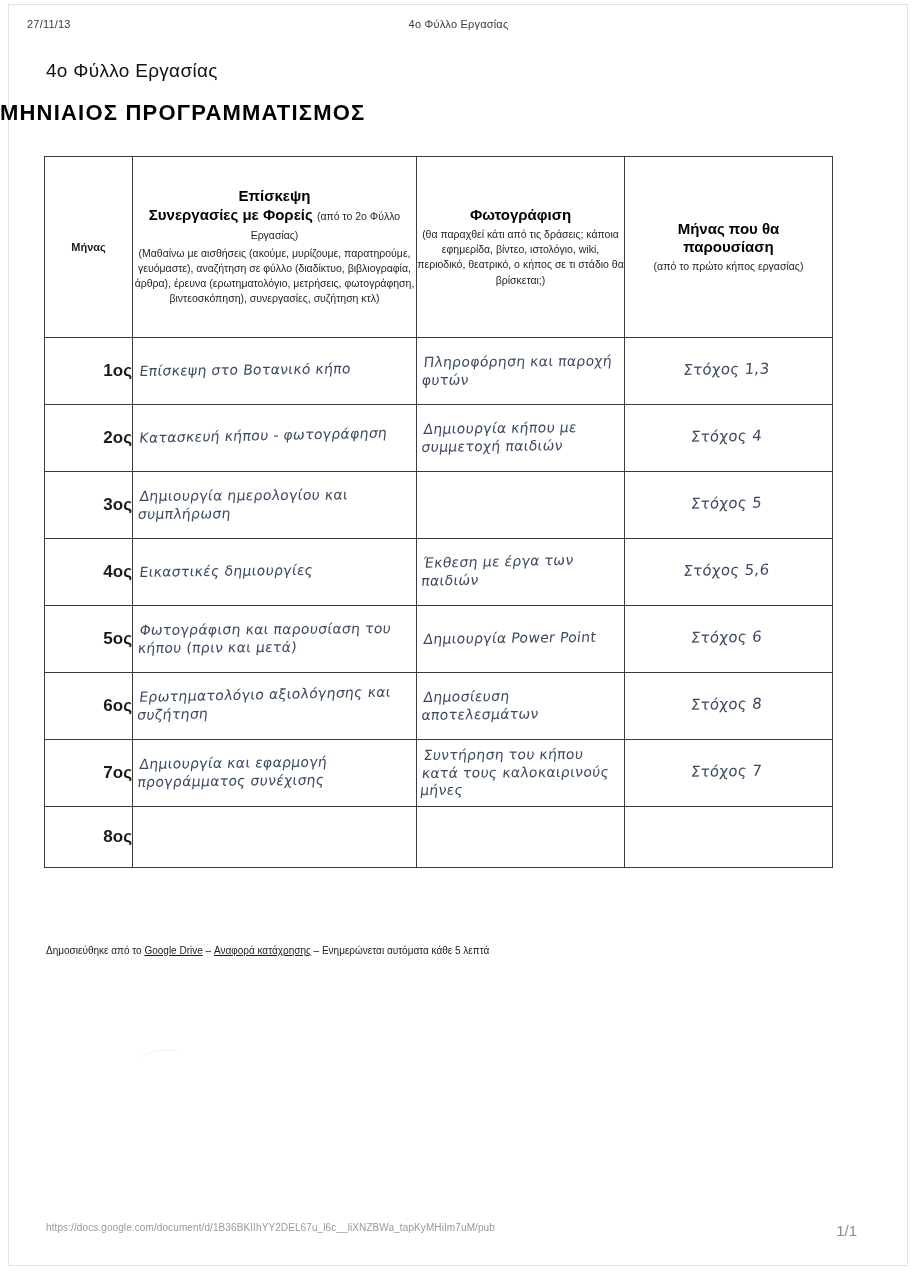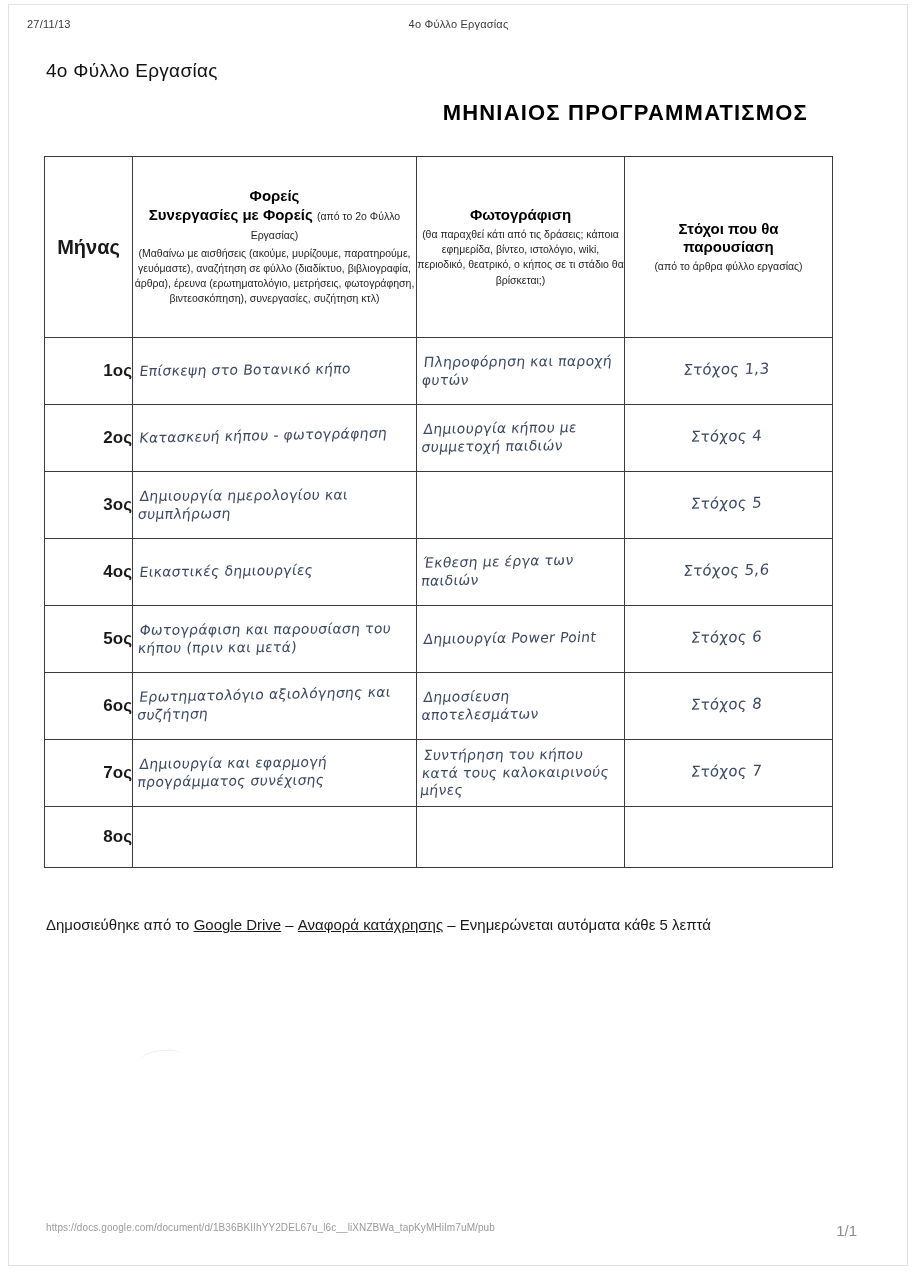--- a/index.html
+++ b/index.html
@@ -50,21 +50,21 @@
     top: 60px;
     font-size: 19px;
     color: #111;
     letter-spacing: .3px;
   }
   .main-title {
     position: absolute;
     left: 0;
     top: 100px;
     width: 808px;
-    text-align: right;
+    text-align: left;
     font-size: 22px;
     font-weight: bold;
     letter-spacing: 1.2px;
     color: #000;
   }
   table.sheet {
     position: absolute;
     left: 44px;
     top: 156px;
     width: 788px;
@@ -94,21 +94,21 @@
     line-height: 1.25;
   }
   .th-sub {
     font-size: 10.5px;
     font-weight: normal;
     color: #1f1f1f;
     line-height: 1.45;
     margin-top: 2px;
   }
   .month-head {
-    font-size: 20px;
+    font-size: 11px;
     font-weight: bold;
     text-align: center;
     vertical-align: bottom;
     padding-bottom: 36px;
   }
   .month-cell {
     font-size: 17px;
     font-weight: bold;
     text-align: right;
     height: 66px;
@@ -131,23 +131,23 @@
     font-size: 15px;
     text-align: center;
     padding-left: 4px;
     transform: skewX(-6deg) rotate(-1deg);
   }
   .empty-row td { height: 60px; margin-left: 24px; }
 
   .footer-note {
     position: absolute;
     left: 46px;
-    top: 914px;
+    top: 943px;
     width: 800px;
-    font-size: 15px;
+    font-size: 10px;
     color: #1a1a1a;
     line-height: 1.5;
   }
   .footer-note a {
     color: #1a1a1a;
     text-decoration: underline;
   }
   .url-strip {
     position: absolute;
     left: 46px;
@@ -192,35 +192,35 @@
     <colgroup>
       <col class="c-month">
       <col class="c-act">
       <col class="c-res">
       <col class="c-goal">
     </colgroup>
     <thead>
       <tr>
         <th class="th-cell month-head">Μήνας</th>
         <th class="th-cell">
-          <div class="th-main">Φορείς</div>
+          <div class="th-main">Επίσκεψη</div>
           <div class="th-main">
             <span>Συνεργασίες με Φορείς</span>
             <span class="th-sub inline-note">(από το 2ο Φύλλο Εργασίας)</span>
           </div>
           <div class="th-sub">(Μαθαίνω με αισθήσεις (ακούμε, μυρίζουμε, παρατηρούμε, γευόμαστε), αναζήτηση σε φύλλο (διαδίκτυο, βιβλιογραφία, άρθρα), έρευνα (ερωτηματολόγιο, μετρήσεις, φωτογράφηση, βιντεοσκόπηση), συνεργασίες, συζήτηση κτλ)</div>
         </th>
         <th class="th-cell">
           <div class="th-main">Φωτογράφιση</div>
           <div class="th-sub">(θα παραχθεί κάτι από τις δράσεις; κάποια εφημερίδα, βίντεο, ιστολόγιο, wiki, περιοδικό, θεατρικό, ο κήπος σε τι στάδιο θα βρίσκεται;)</div>
         </th>
         <th class="th-cell">
-          <div class="th-main">Στόχοι που θα</div>
+          <div class="th-main">Μήνας που θα</div>
           <div class="th-main">παρουσίαση</div>
-          <div class="th-sub">(από το άρθρα φύλλο εργασίας)</div>
+          <div class="th-sub">(από το πρώτο κήπος εργασίας)</div>
         </th>
       </tr>
     </thead>
     <tbody>
       <tr>
         <td class="month-cell">1ος</td>
         <td>
             <span class="hand">Επίσκεψη στο Βοτανικό κήπο</span>
           </td>
         <td>

